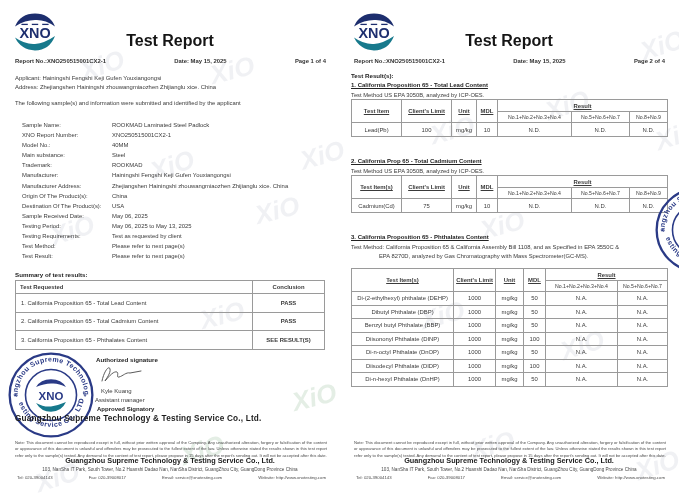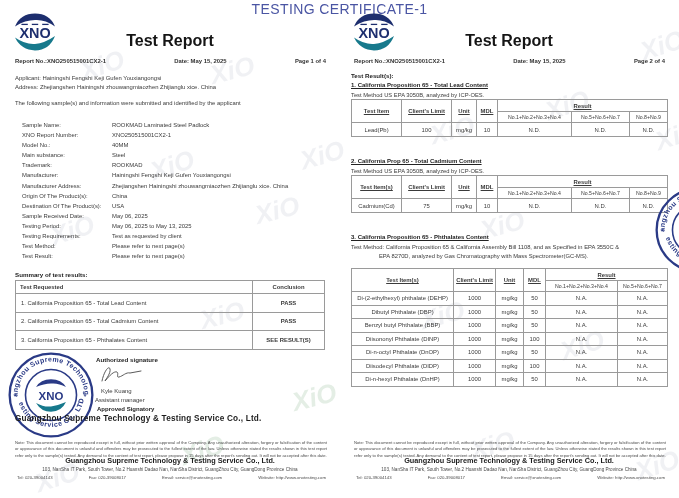--- a/index.html
+++ b/index.html
@@ -67,21 +67,20 @@
   <span class="wm" style="left:430px;top:115px;transform:rotate(-15deg);">XiO</span>
   <span class="wm" style="left:545px;top:90px;transform:rotate(-18deg);">XiO</span>
   <span class="wm" style="left:640px;top:30px;transform:rotate(-18deg);">XiO</span>
   <span class="wm" style="left:655px;top:120px;transform:rotate(-18deg);">XiO</span>
   <span class="wm" style="left:480px;top:210px;transform:rotate(-15deg);">XiO</span>
   <span class="wm" style="left:420px;top:300px;transform:rotate(-15deg);">XiO</span>
   <span class="wm" style="left:560px;top:330px;transform:rotate(-18deg);">XiO</span>
   <span class="wm" style="left:470px;top:430px;transform:rotate(-15deg);">XiO</span>
   <span class="wm" style="left:635px;top:450px;transform:rotate(-18deg);">XiO</span>
 
-  <div class="cert-title">TESTING CERTIFICATE-1</div>
 
   <div class="page" id="p1">
     <svg class="logo" viewBox="0 0 60 52">
       <path d="M5,19 Q12,3 30,3 Q48,3 55,19 Q42,10 30,11 Q18,11 5,19 Z" fill="#1d2e6e"></path>
       <path d="M5,33 Q18,42 30,41 Q42,40 55,31 Q48,49 30,49 Q13,49 5,33 Z" fill="#17798c"></path>
       <line x1="13" y1="16.5" x2="21" y2="16.5" stroke="#1d2e6e" stroke-width="1.6"></line>
       <line x1="26" y1="16.5" x2="34" y2="16.5" stroke="#1d2e6e" stroke-width="1.6"></line>
       <line x1="39" y1="16.5" x2="47" y2="16.5" stroke="#1d2e6e" stroke-width="1.6"></line>
       <text x="30" y="34" font-size="18" font-weight="bold" fill="#1d2e6e" text-anchor="middle" font-family="Liberation Sans, sans-serif">XNO</text>
     </svg>

